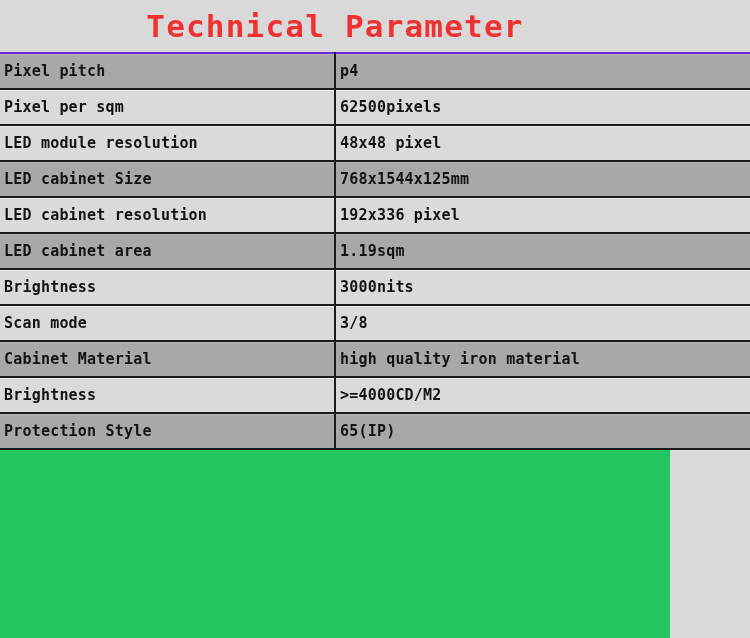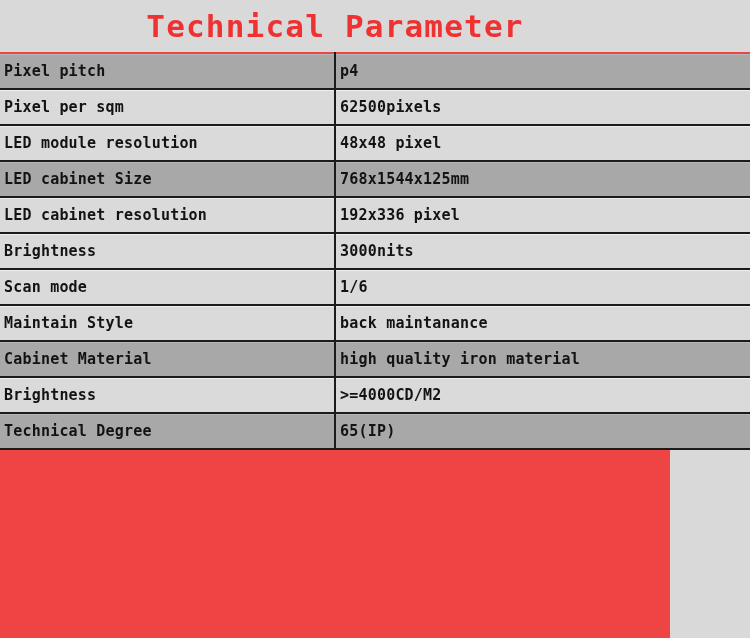--- a/index.html
+++ b/index.html
@@ -11,21 +11,21 @@
     height: 638px;
     background: #d9d9d9;
     font-family: "DejaVu Sans Mono", "Liberation Mono", monospace;
     overflow: hidden;
   }
 
   .page {
     width: 670px;
     height: 638px;
     position: relative;
-    background: #ef4444;
+    background: #22c55e;
     box-sizing: border-box;
   }
 
   .title-bar {
     height: 52px;
     background: #d9d9d9;
     display: flex;
     align-items: center;
     justify-content: center;
     box-sizing: border-box;
@@ -38,21 +38,21 @@
     font-weight: bold;
     letter-spacing: 1.2px;
     line-height: 1;
     white-space: nowrap;
   }
 
   .spec-table {
     width: 750px;
     border-collapse: collapse;
     table-layout: fixed;
-    border-top: 2px solid #ef4444;
+    border-top: 2px solid #6d28d9;
   }
 
   .spec-table tr {
     height: 36px;
   }
 
   .spec-table td {
     border-bottom: 2px solid #1b1b1b;
     padding: 0 0 0 4px;
     font-family: "DejaVu Sans Mono", "Liberation Mono", monospace;
@@ -119,40 +119,40 @@
           <td class="param-value">48x48 pixel</td>
         </tr>
         <tr class="row-dark">
           <td class="param-name">LED cabinet Size</td>
           <td class="param-value">768x1544x125mm</td>
         </tr>
         <tr class="row-light">
           <td class="param-name">LED cabinet resolution</td>
           <td class="param-value">192x336 pixel</td>
         </tr>
+        <tr class="row-dark">
+          <td class="param-name">LED cabinet area</td>
+          <td class="param-value">1.19sqm</td>
+        </tr>
         <tr class="row-light">
           <td class="param-name">Brightness</td>
           <td class="param-value">3000nits</td>
         </tr>
         <tr class="row-light">
           <td class="param-name">Scan mode</td>
-          <td class="param-value">1/6</td>
-        </tr>
-        <tr class="row-light">
-          <td class="param-name">Maintain Style</td>
-          <td class="param-value">back maintanance</td>
+          <td class="param-value">3/8</td>
         </tr>
         <tr class="row-dark">
           <td class="param-name">Cabinet Material</td>
           <td class="param-value">high quality iron material</td>
         </tr>
         <tr class="row-light">
           <td class="param-name">Brightness</td>
           <td class="param-value">&gt;=4000CD/M2</td>
         </tr>
         <tr class="row-dark">
-          <td class="param-name">Technical Degree</td>
+          <td class="param-name">Protection Style</td>
           <td class="param-value">65(IP)</td>
         </tr>
       </tbody>
   </table>
 
 </div>
 
 </body></html>

